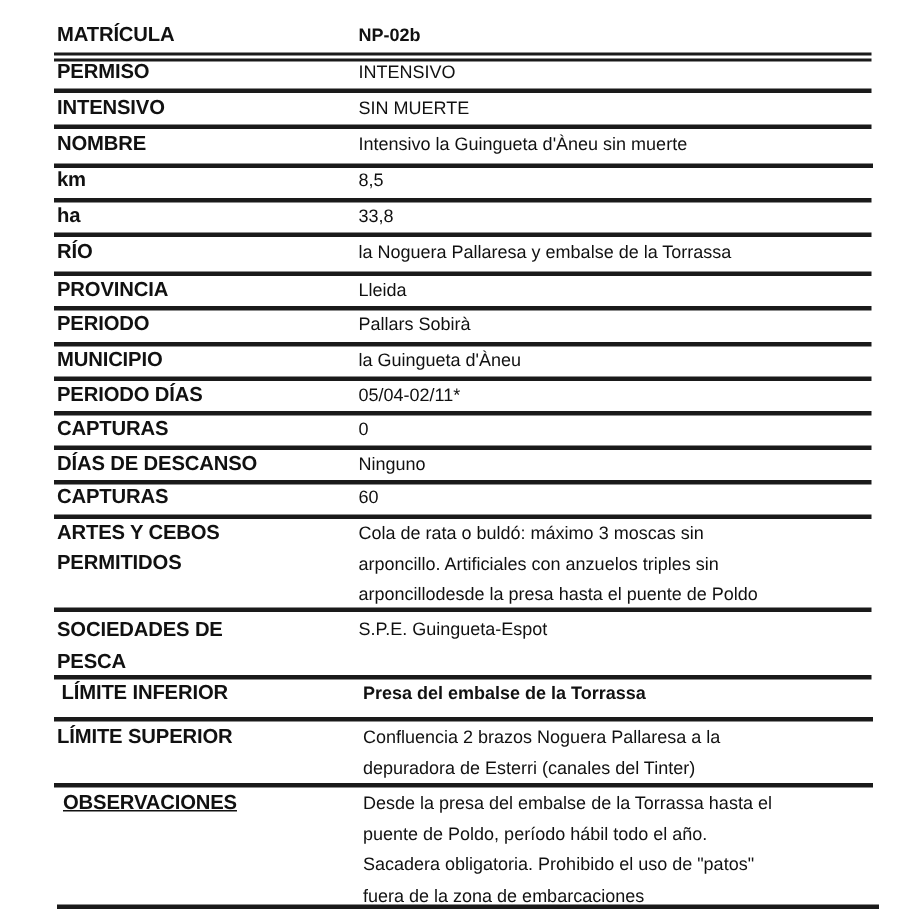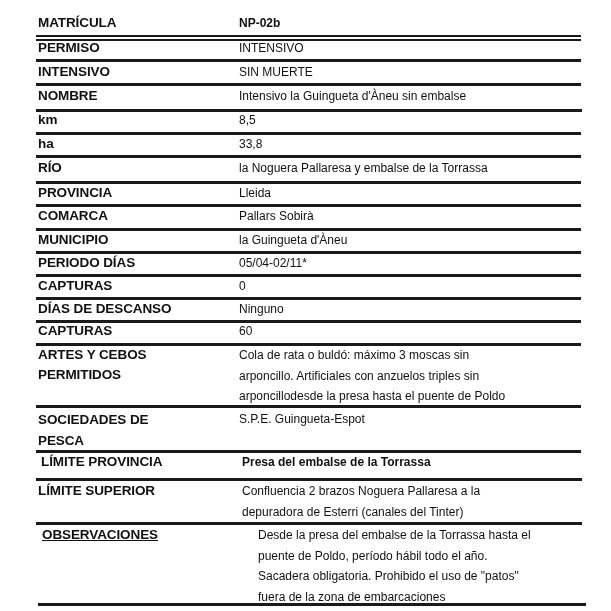--- a/index.html
+++ b/index.html
@@ -33,21 +33,21 @@
   <div class="line" style="left:36px;width:545px;top:59px;"></div>
 
   <div class="row" style="top:62px;">
     <span class="lbl">INTENSIVO</span>
     <span class="val">SIN MUERTE</span>
   </div>
   <div class="line" style="left:36px;width:545px;top:83px;"></div>
 
   <div class="row" style="top:86px;">
     <span class="lbl">NOMBRE</span>
-    <span class="val">Intensivo la Guingueta d'Àneu sin embalse</span>
+    <span class="val">Intensivo la Guingueta d'Àneu sin muerte</span>
   </div>
   <div class="line" style="left:36px;width:546px;top:109px;"></div>
 
   <div class="row" style="top:110px;">
     <span class="lbl">km</span>
     <span class="val">8,5</span>
   </div>
   <div class="line" style="left:36px;width:545px;top:132px;"></div>
 
   <div class="row" style="top:134px;">
@@ -62,21 +62,21 @@
   </div>
   <div class="line" style="left:36px;width:545px;top:181px;"></div>
 
   <div class="row" style="top:183px;">
     <span class="lbl">PROVINCIA</span>
     <span class="val">Lleida</span>
   </div>
   <div class="line" style="left:36px;width:545px;top:204px;"></div>
 
   <div class="row" style="top:206px;">
-    <span class="lbl">COMARCA</span>
+    <span class="lbl">PERIODO</span>
     <span class="val">Pallars Sobirà</span>
   </div>
   <div class="line" style="left:36px;width:545px;top:228px;"></div>
 
   <div class="row" style="top:230px;">
     <span class="lbl">MUNICIPIO</span>
     <span class="val">la Guingueta d'Àneu</span>
   </div>
   <div class="line" style="left:36px;width:545px;top:251px;"></div>
 
@@ -114,34 +114,34 @@
   <div class="line" style="left:36px;width:545px;top:405px;"></div>
 
   <div class="row" style="top:409px;">
     <span class="lbl" style="white-space:pre-line;line-height:21px;">SOCIEDADES DE
 PESCA</span>
     <span class="val">S.P.E. Guingueta-Espot</span>
   </div>
   <div class="line" style="left:36px;width:545px;top:450px;"></div>
 
   <div class="row" style="top:452px;">
-    <span class="lbl" style="left:5px;">LÍMITE PROVINCIA</span>
+    <span class="lbl" style="left:5px;">LÍMITE INFERIOR</span>
     <span class="val" style="left:206px;font-weight:bold;">Presa del embalse de la Torrassa</span>
   </div>
   <div class="line" style="left:36px;width:546px;top:478px;"></div>
 
   <div class="row" style="top:481px;">
     <span class="lbl" style="left:2px;">LÍMITE SUPERIOR</span>
     <span class="val" style="left:206px;">Confluencia 2 brazos Noguera Pallaresa a la
 depuradora de Esterri (canales del Tinter)</span>
   </div>
   <div class="line" style="left:36px;width:546px;top:522px;"></div>
 
   <div class="row" style="top:525px;">
     <span class="lbl" style="left:6px;text-decoration:underline;">OBSERVACIONES</span>
-    <span class="val" style="left:222px;">Desde la presa del embalse de la Torrassa hasta el
+    <span class="val" style="left:206px;">Desde la presa del embalse de la Torrassa hasta el
 puente de Poldo, período hábil todo el año.
 Sacadera obligatoria. Prohibido el uso de "patos"
 fuera de la zona de embarcaciones</span>
   </div>
   <div class="line" style="left:38px;width:548px;top:603px;"></div>
 
 </div>
 
 </body></html>

